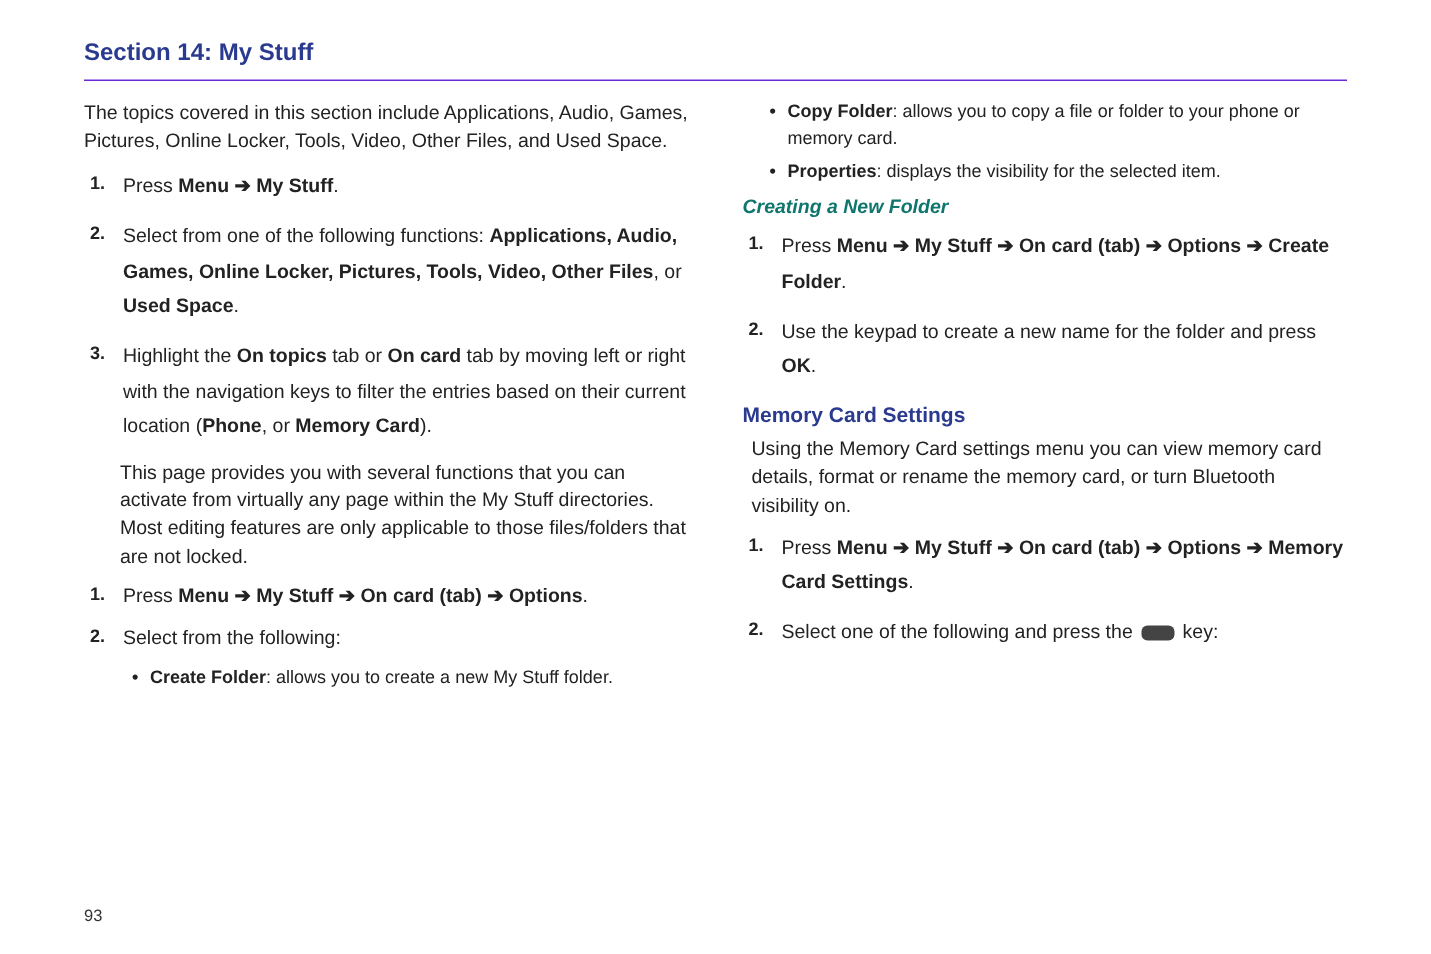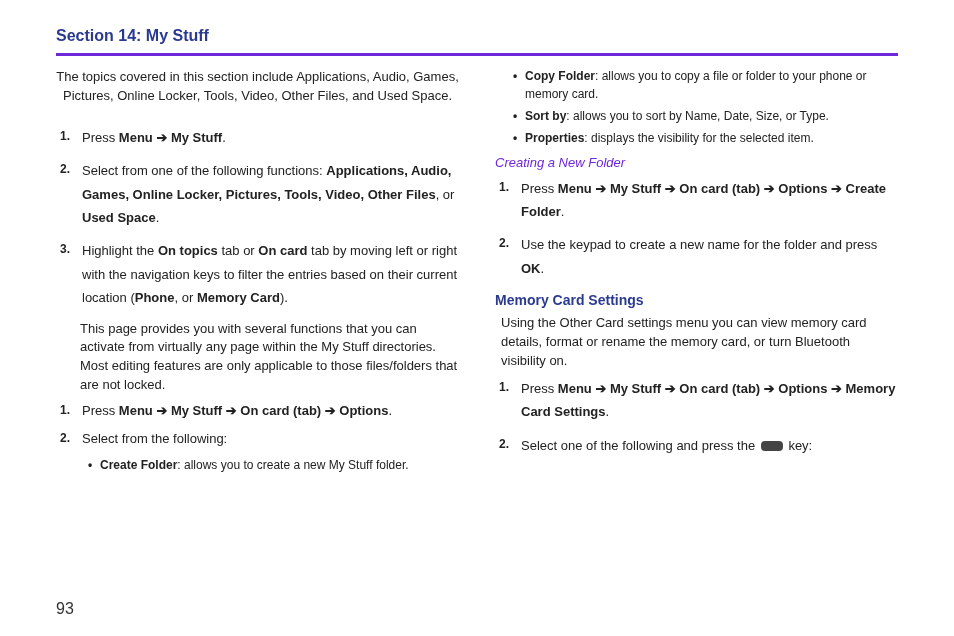--- a/index.html
+++ b/index.html
@@ -11,33 +11,33 @@
     color: #222;
     width: 954px;
     height: 636px;
     box-sizing: border-box;
   }
   .section-title {
     color: #2a3a8f;
     font-weight: bold;
     font-size: 16px;
     padding-bottom: 6px;
-    border-bottom: 3px solid #6d28d9;
+    border-bottom: 1px solid #6d28d9;
     margin-bottom: 12px;
   }
   .columns {
     display: flex;
     gap: 36px;
   }
   .col {
     flex: 1;
     min-width: 0;
   }
   p { margin: 0 0 6px 0; }
-  .intro { margin-bottom: 20px; text-align: center; }
+  .intro { margin-bottom: 8px; }
   ol.num {
     list-style: none;
     padding-left: 26px;
     margin: 4px 0 8px 0;
   }
   ol.num > li {
     position: relative;
     margin-bottom: 10px;
     line-height: 1.8;
   }
@@ -65,32 +65,32 @@
     left: -12px;
     font-weight: bold;
   }
   .sub-h2 {
     color: #2a3a8f;
     font-weight: bold;
     font-size: 14px;
     margin: 8px 0 4px 0;
   }
   .sub-h3 {
-    color: #6d28d9;
-    font-weight: normal;
+    color: #0f766e;
+    font-weight: bold;
     font-style: italic;
     font-size: 13px;
     margin: 6px 0 4px 0;
   }
   .b { font-weight: bold; }
   .page-num {
     position: absolute;
     bottom: 16px;
     left: 56px;
-    font-size: 16px;
+    font-size: 11px;
     color: #333;
   }
   .keyicon {
     display: inline-block;
     width: 22px;
     height: 10px;
     background: #444;
     border-radius: 4px;
     vertical-align: middle;
     margin: 0 2px;
@@ -130,36 +130,35 @@
     </ol>
 
     <ul class="bullets" style="padding-left:44px;">
       <li><span class="b">Create Folder</span><span>: allows you to create a new My Stuff folder.</span></li>
     </ul>
   </div>
 
   <div class="col">
     <ul class="bullets" style="padding-left:30px;">
       <li><span class="b">Copy Folder</span><span>: allows you to copy a file or folder to your phone or memory card.</span></li>
-      <li><span class="b">Sort by</span><span>: allows you to sort by Name, Date, Size, or Type.</span></li>
       <li><span class="b">Properties</span><span>: displays the visibility for the selected item.</span></li>
     </ul>
 
     <div class="sub-h3">Creating a New Folder</div>
     <ol class="num">
       <li><span class="num-marker">1.</span>
         <span>Press </span><span class="b">Menu ➔ My Stuff ➔ On card (tab) ➔ Options ➔ Create Folder</span>.
       </li>
       <li><span class="num-marker">2.</span>
         <span>Use the keypad to create a new name for the folder and press </span><span class="b">OK</span>.
       </li>
     </ol>
 
     <div class="sub-h2">Memory Card Settings</div>
-    <p style="margin-left:6px;">Using the Other Card settings menu you can view memory card details, format or rename the memory card, or turn Bluetooth visibility on.</p>
+    <p style="margin-left:6px;">Using the Memory Card settings menu you can view memory card details, format or rename the memory card, or turn Bluetooth visibility on.</p>
 
     <ol class="num">
       <li><span class="num-marker">1.</span>
         <span>Press </span><span class="b">Menu ➔ My Stuff ➔ On card (tab) ➔ Options ➔ Memory Card Settings</span>.
       </li>
       <li><span class="num-marker">2.</span>
         <span>Select one of the following and press the </span><span class="keyicon"></span><span> key:</span>
       </li>
     </ol>
   </div>

